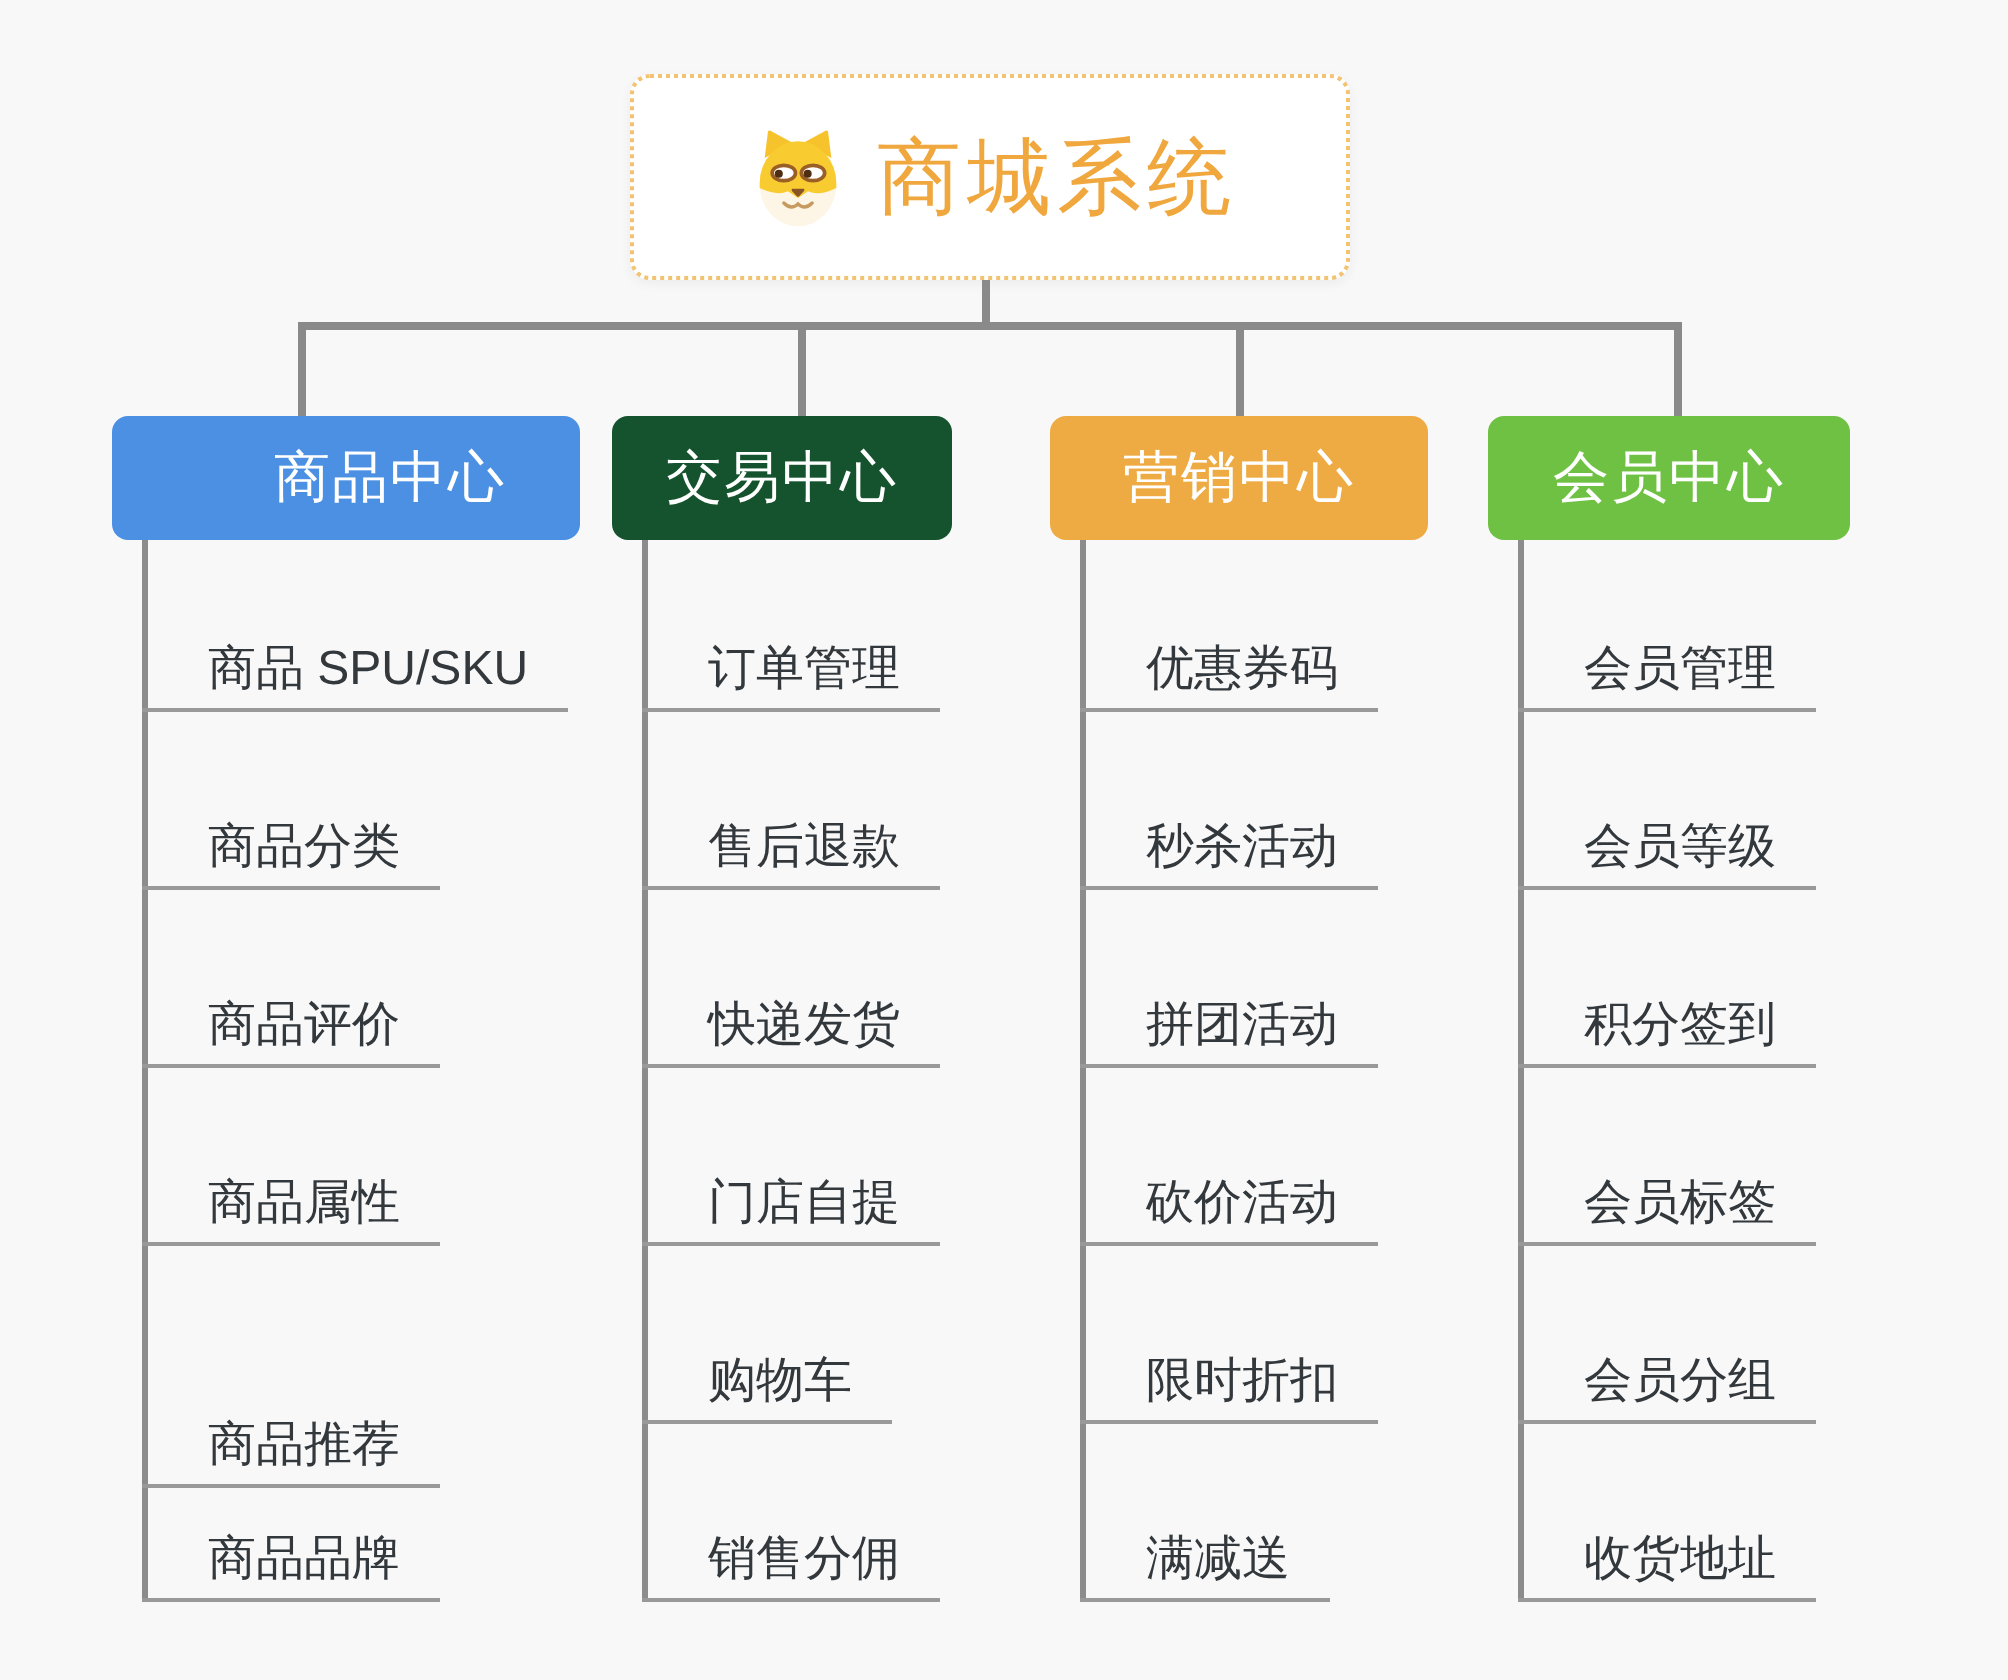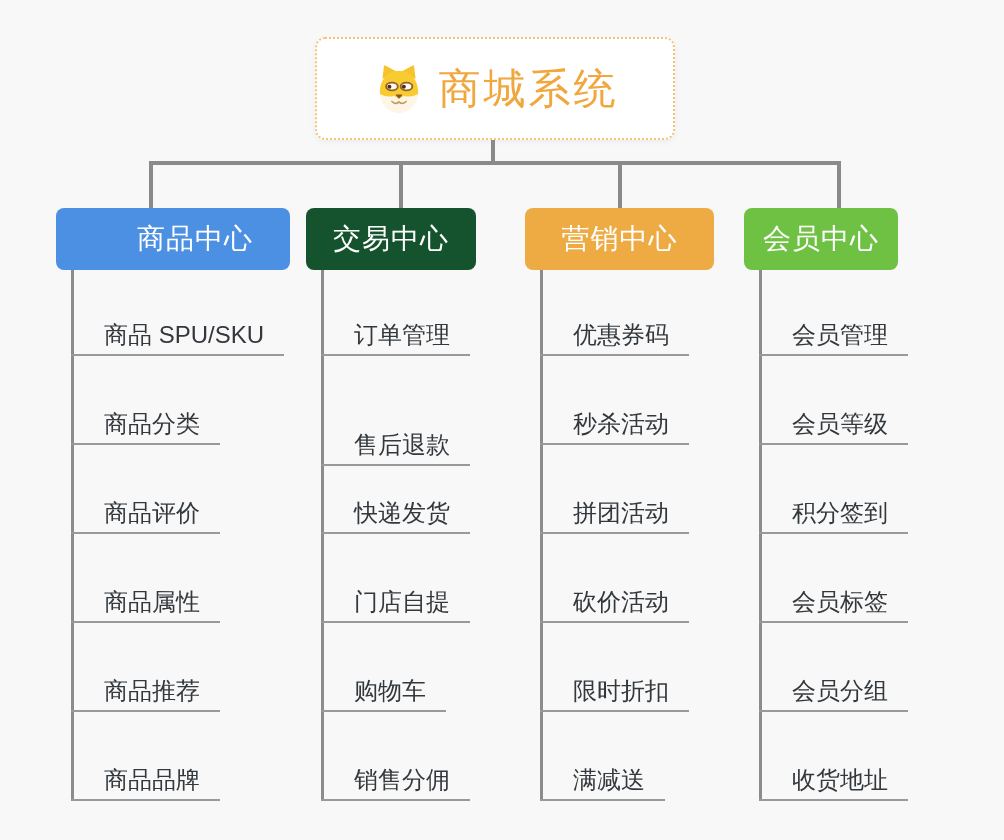--- a/index.html
+++ b/index.html
@@ -76,42 +76,42 @@
   <div class="line" style="left:491px;top:140px;width:4px;height:23px;"></div>
   <div class="line" style="left:149px;top:161px;width:692px;height:4px;"></div>
 
 <div class="line" style="left: 149px; top: 163px; width: 4px; height: 45px;"></div>
     <div class="branch-box" style="left: 56px; width: 190px; background: rgb(75, 144, 226); padding-left: 44px;">商品中心</div>
     <div class="child-vline" style="left: 71px; top: 270px; height: 531px;"></div>
     <div class="child-row" style="left: 71px; top: 322px;">商品 SPU/SKU</div>
     <div class="child-row" style="left: 71px; top: 411px;">商品分类</div>
     <div class="child-row" style="left: 71px; top: 500px;">商品评价</div>
     <div class="child-row" style="left: 71px; top: 589px;">商品属性</div>
-    <div class="child-row" style="left: 71px; top: 678px;">商品推荐</div>
+    <div class="child-row" style="left: 71px; top: 710px;">商品推荐</div>
     <div class="child-row" style="left: 71px; top: 767px;">商品品牌</div>
     <div class="line" style="left: 399px; top: 163px; width: 4px; height: 45px;"></div>
     <div class="branch-box" style="left: 306px; width: 170px; background: #14532d;">交易中心</div>
     <div class="child-vline" style="left: 321px; top: 270px; height: 531px;"></div>
     <div class="child-row" style="left: 321px; top: 322px;">订单管理</div>
-    <div class="child-row" style="left: 321px; top: 411px; margin-top: 21px;">售后退款</div>
+    <div class="child-row" style="left: 321px; top: 411px;">售后退款</div>
     <div class="child-row" style="left: 321px; top: 500px;">快递发货</div>
     <div class="child-row" style="left: 321px; top: 589px;">门店自提</div>
     <div class="child-row" style="left: 321px; top: 678px;">购物车</div>
     <div class="child-row" style="left: 321px; top: 767px;">销售分佣</div>
     <div class="line" style="left: 618px; top: 163px; width: 4px; height: 45px;"></div>
     <div class="branch-box" style="left: 525px; width: 189px; background: rgb(238, 171, 67);">营销中心</div>
     <div class="child-vline" style="left: 540px; top: 270px; height: 531px;"></div>
     <div class="child-row" style="left: 540px; top: 322px; text-align: right;">优惠券码</div>
     <div class="child-row" style="left: 540px; top: 411px;">秒杀活动</div>
     <div class="child-row" style="left: 540px; top: 500px;">拼团活动</div>
     <div class="child-row" style="left: 540px; top: 589px;">砍价活动</div>
     <div class="child-row" style="left: 540px; top: 678px;">限时折扣</div>
     <div class="child-row" style="left: 540px; top: 767px;">满减送</div>
     <div class="line" style="left: 837px; top: 163px; width: 4px; height: 45px;"></div>
-    <div class="branch-box" style="left: 744px; width: 154px; background: rgb(111, 193, 67);">会员中心</div>
+    <div class="branch-box" style="left: 744px; width: 181px; background: rgb(111, 193, 67);">会员中心</div>
     <div class="child-vline" style="left: 759px; top: 270px; height: 531px;"></div>
     <div class="child-row" style="left: 759px; top: 322px;">会员管理</div>
     <div class="child-row" style="left: 759px; top: 411px;">会员等级</div>
     <div class="child-row" style="left: 759px; top: 500px;">积分签到</div>
     <div class="child-row" style="left: 759px; top: 589px;">会员标签</div>
     <div class="child-row" style="left: 759px; top: 678px;">会员分组</div>
     <div class="child-row" style="left: 759px; top: 767px;">收货地址</div>
   </div>
 
 </body></html>

